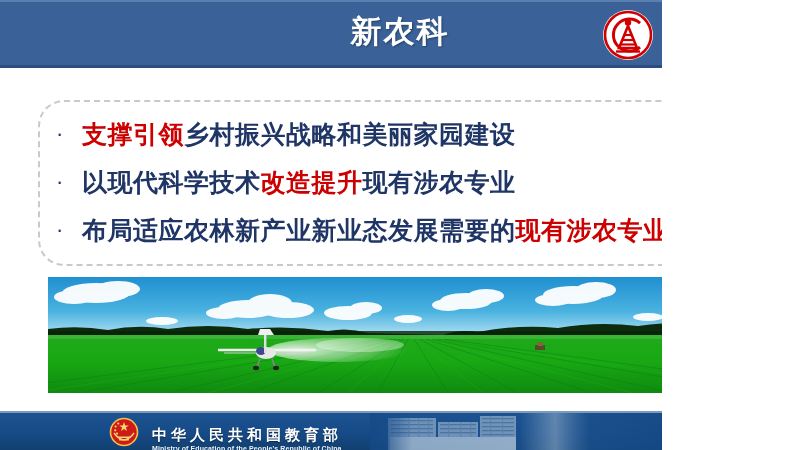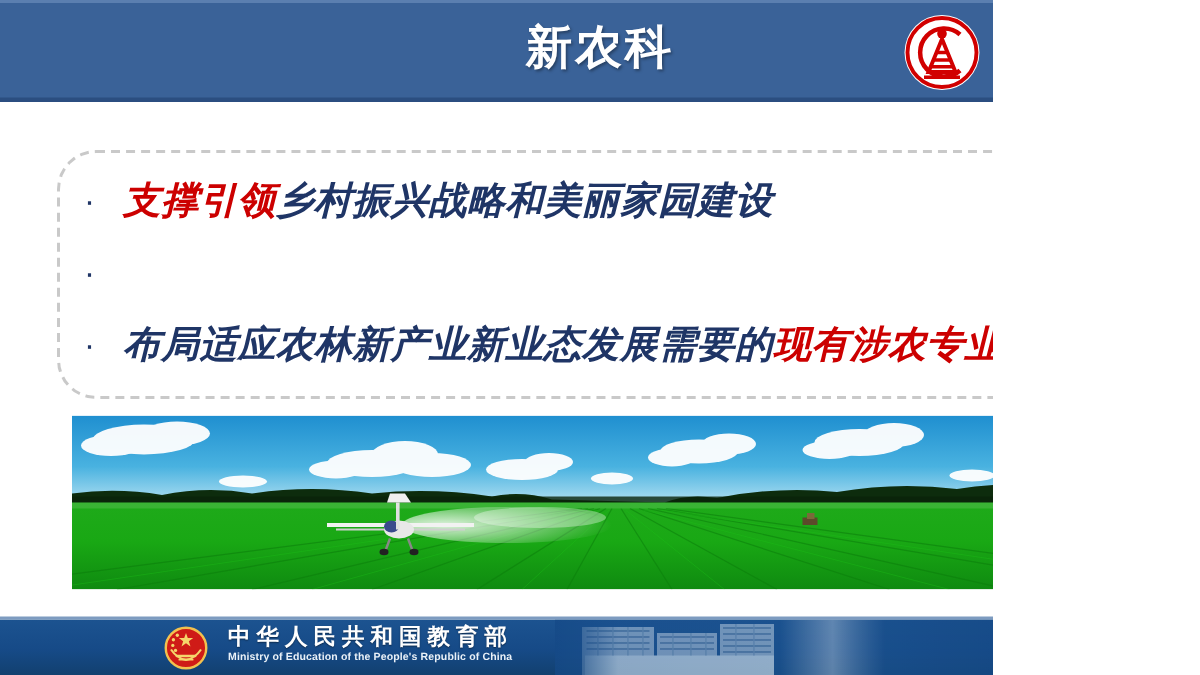--- a/index.html
+++ b/index.html
@@ -84,21 +84,20 @@
     color: #1f3566;
     font-size: 22px;
     line-height: 48px;
     text-align: left;
   }
   .bullet-text {
     font-size: 25px;
     font-weight: bold;
     line-height: 48px;
     letter-spacing: 0.5px;
-    font-style: italic;
   }
   .seg-navy { color: #1f3566; }
   .seg-red  { color: #cc0000; }
 
   
   .photo {
     position: absolute;
     left: 48px;
     top: 277px;
     width: 705px;
@@ -131,20 +130,21 @@
     left: 152px;
     top: 2px;
     color: #ffffff;
   }
   .footer-cn {
     font-size: 15px;
     font-weight: bold;
     letter-spacing: 4px;
     line-height: 19px;
     text-shadow: 0 1px 1px rgba(0,0,0,0.45);
+    margin-top: 10px;
   }
   .footer-en {
     font-size: 7px;
     font-weight: bold;
     letter-spacing: 0.1px;
     line-height: 10px;
     color: #eaf1f8;
   }
   .footer-building {
     position: absolute;
@@ -184,20 +184,23 @@
 
     <div class="bullet-row">
       <span class="bullet-dot">·</span>
       <span class="bullet-text">
         <span class="seg-red">支撑引领</span><span class="seg-navy">乡村振兴战略和美丽家园建设</span>
       </span>
     </div>
 
     <div class="bullet-row">
       <span class="bullet-dot">·</span>
+      <span class="bullet-text">
+        <span class="seg-navy">以现代科学技术</span><span class="seg-red">改造提升</span><span class="seg-navy">现有涉农专业</span>
+      </span>
     </div>
 
     <div class="bullet-row">
       <span class="bullet-dot">·</span>
       <span class="bullet-text">
         <span class="seg-navy">布局适应农林新产业新业态发展需要的</span><span class="seg-red">现有涉农专业</span>
       </span>
     </div>
 
   </div>

